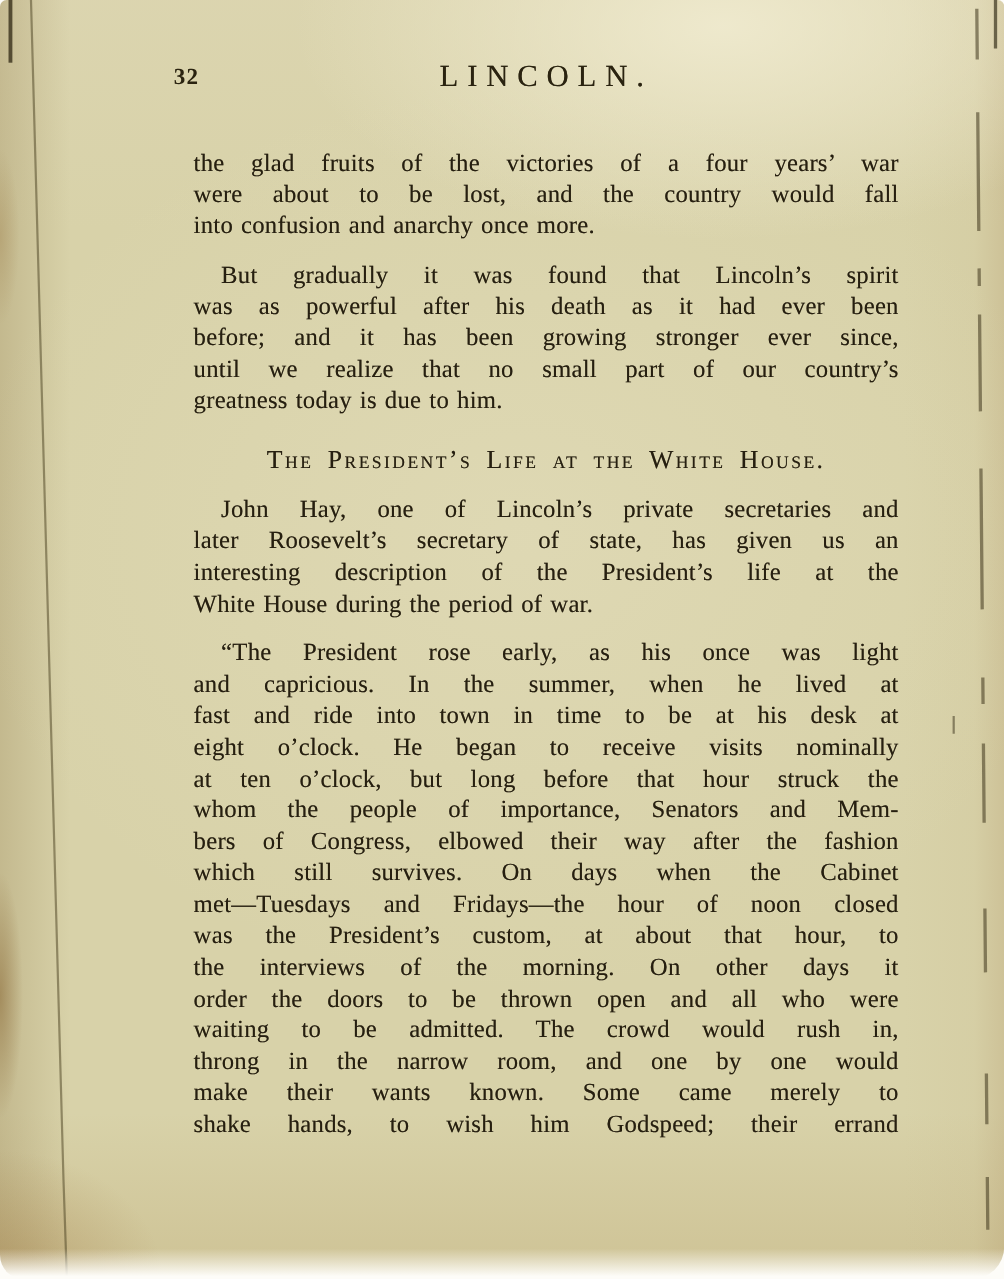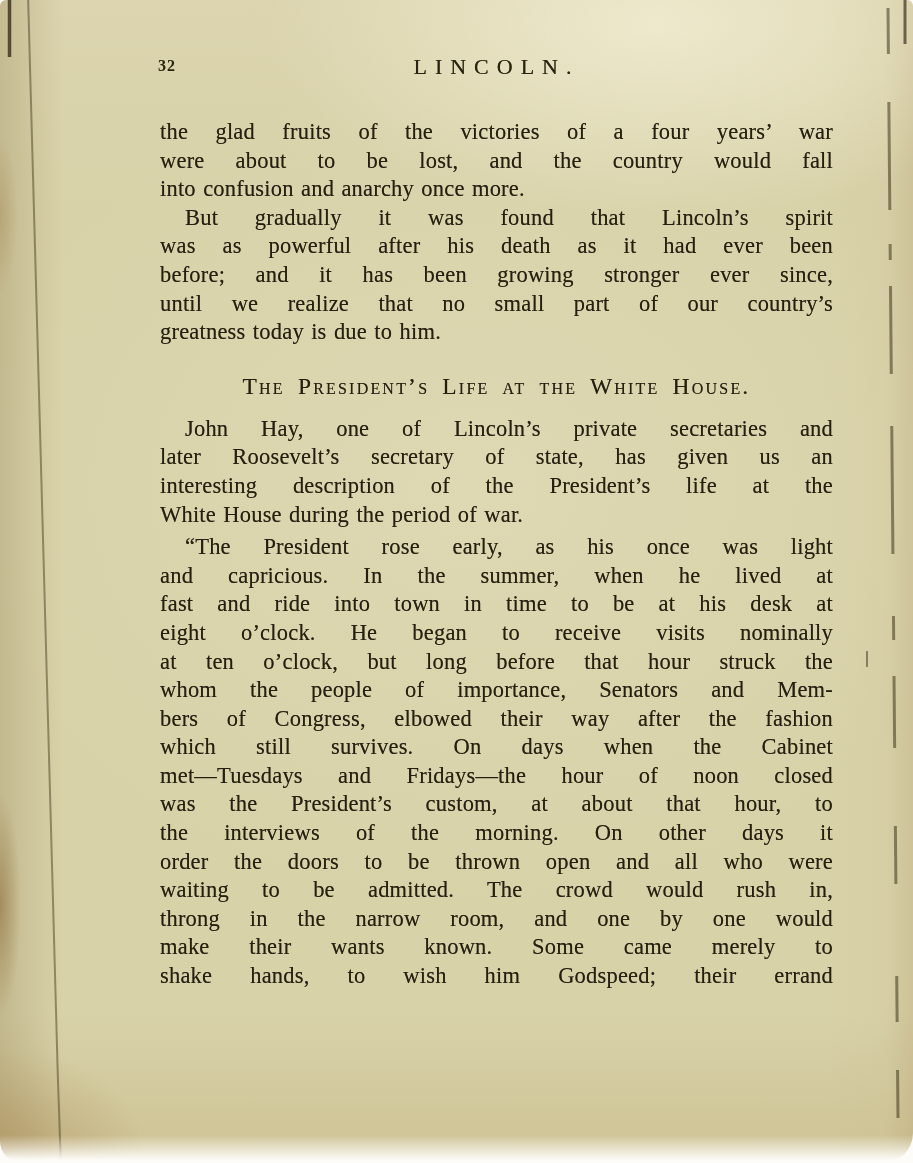--- a/index.html
+++ b/index.html
@@ -44,49 +44,49 @@
   }
   .artifacts {
     position: absolute;
     left: 0; top: 0;
     pointer-events: none;
   }
   .page-number {
     position: absolute;
     left: 158px;
     top: 57px;
-    font-size: 16px;
+    font-size: 21px;
     font-weight: bold;
     letter-spacing: 1px;
     color: #2a2310;
   }
   .running-header {
     position: absolute;
     left: 160px;
     top: 54px;
     width: 673px;
     text-align: center;
-    font-size: 22px;
+    font-size: 28px;
     letter-spacing: 8px;
     color: #2a2310;
     text-shadow: 0 0 0.5px rgba(42,35,16,0.6);
   }
   .text-body {
     position: absolute;
     left: 160px;
     top: 118px;
     width: 673px;
     font-size: 22.5px;
     line-height: 28.6px;
     letter-spacing: 0.2px;
     word-spacing: 1.5px;
     color: #261f10;
     text-shadow: 0 0 0.4px rgba(38,31,16,0.55);
   }
-  .para { margin: 0; }
+  .para { margin: 16px; }
   .para.indent .line:first-child { text-indent: 25px; }
   .para.gap-before { margin-top: 4px; }
   .line {
     text-align: justify;
     text-align-last: justify;
   }
   .line.last {
     text-align-last: left;
   }
   .section-heading {

